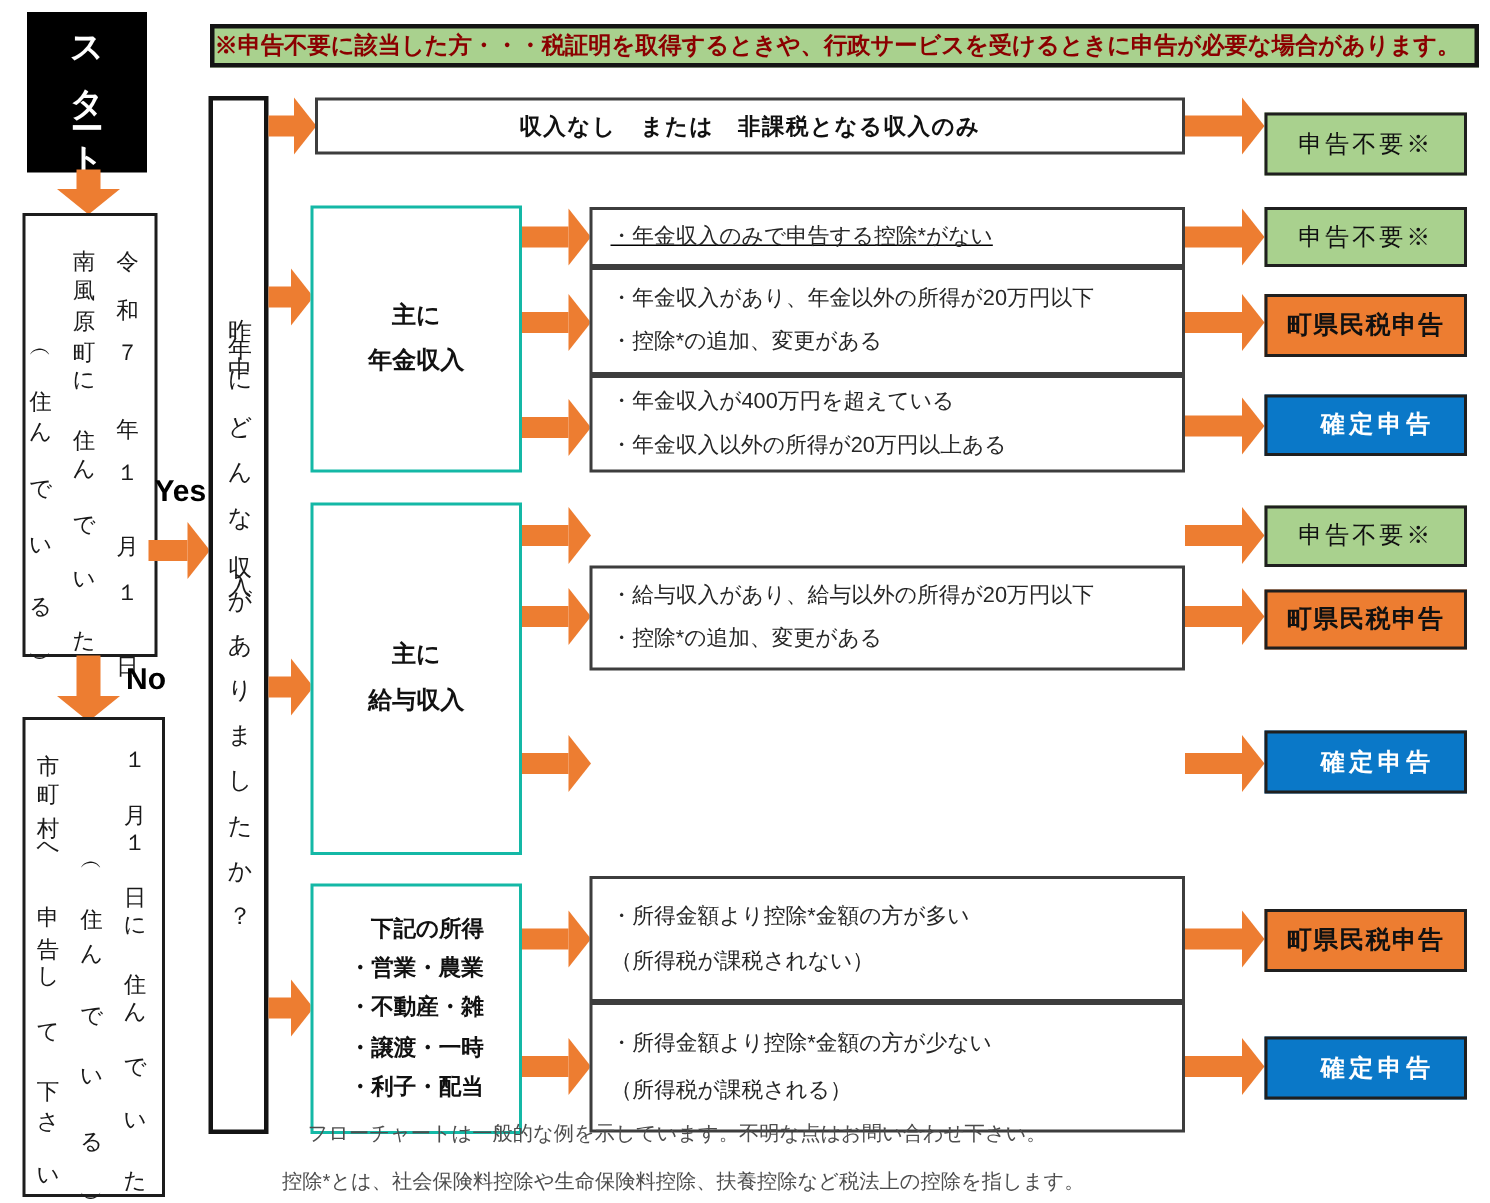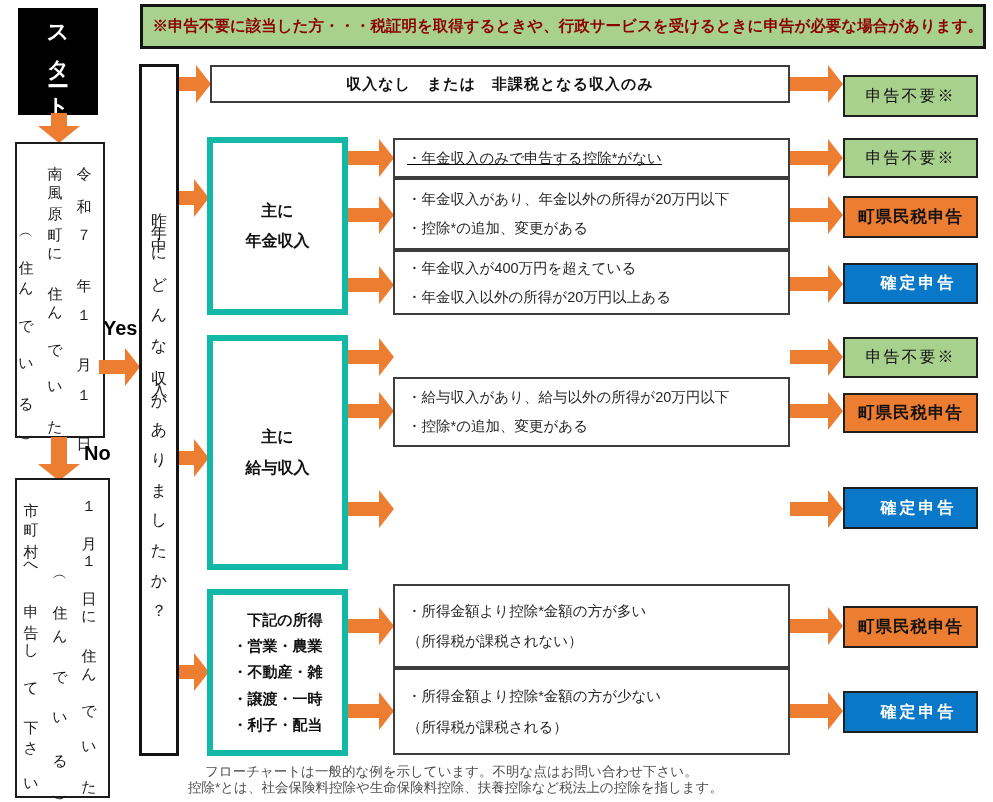--- a/index.html
+++ b/index.html
@@ -8,22 +8,22 @@
 
   .abs { position: absolute; }
 
   
   .start-box { left: 18px; top: 8px; width: 80px; height: 107px; background: #000;
     display: flex; align-items: center; justify-content: center; }
   .start-box .vt { writing-mode: vertical-rl; text-orientation: mixed; color: #fff;
     font-weight: bold; font-size: 22px; letter-spacing: 7px; }
 
   
-  .banner { left: 140px; top: 4px; width: 846px; height: 45px; background: #A9D18E;
-    border: 3px solid #141414; display: flex; align-items: center; justify-content: flex-end; }
+  .banner { left: 140px; top: 16px; width: 846px; height: 29px; background: #A9D18E;
+    border: 3px solid #141414; display: flex; align-items: center; justify-content: flex-start; }
   .banner .txt { color: #8B0000; font-weight: bold; font-size: 15.5px; }
 
   
   .v-box { background: #fff; border: 2px solid #1c1c1c; }
   .v-box .vt { writing-mode: vertical-rl; text-orientation: mixed; white-space: pre-line;
     width: 100%; height: 100%; text-align: justify; text-align-last: justify;
     font-size: 15px; color: #1a1a1a; padding: 10px 4px; line-height: 29px; }
   .residence-box { left: 15px; top: 142px; width: 90px; height: 296px; }
   .municipality-box { left: 15px; top: 478px; width: 95px; height: 320px; }
 
@@ -48,21 +48,21 @@
   .arr-d .hd { position: absolute; display: block; bottom: 0; left: 50%; margin-left: -21px;
     width: 0; height: 0; border-left: 21px solid transparent; border-right: 21px solid transparent;
     border-top: 17px solid #ED7D31; }
 
   
   .row1-box { left: 210px; top: 65px; width: 580px; height: 38px; background: #fff;
     border: 2px solid #3d3d3d; display: flex; align-items: center; justify-content: center; }
   .row1-box .txt { font-weight: bold; font-size: 15px; color: #111; letter-spacing: 1px; }
 
   
-  .label-box { width: 141px; background: #fff; border: 6px solid #14b8a6;
+  .label-box { width: 141px; background: #fff; border: 2px solid #14b8a6;
     display: flex; align-items: center; justify-content: center; }
   .label-box .txt { white-space: pre-line; text-align: center; font-weight: bold;
     font-size: 16px; line-height: 1.9; color: #111; }
   .pension-label { left: 207px; top: 137px; height: 178px; }
   .salary-label  { left: 207px; top: 335px; height: 235px; }
   .other-label   { left: 207px; top: 589px; height: 167px; }
   .other-label .txt { text-align: center; font-size: 15px; line-height: 1.75; }
 
   
   .cond-box { left: 393px; width: 397px; background: #fff; border: 2px solid #3d3d3d;
@@ -96,21 +96,21 @@
   .res-3 { top: 196px; height: 42px; }
   .res-4 { top: 263px; height: 41px; }
   .res-5 { top: 337px; height: 41px; }
   .res-6 { top: 393px; height: 40px; }
   .res-7 { top: 487px; height: 42px; }
   .res-8 { top: 606px; height: 42px; }
   .res-9 { top: 691px; height: 42px; }
 
   
   .footer-line { font-size: 13.5px; color: #4d4d4d; }
-  .footer-1 { left: 205px; top: 763px; }
+  .footer-1 { left: 205px; top: 747px; }
   .footer-2 { left: 188px; top: 779px; }
 </style>
 </head>
 <body>
 
 <div class="canvas">
 
   <div class="abs banner">
     <span class="txt">※申告不要に該当した方・・・税証明を取得するときや、行政サービスを受けるときに申告が必要な場合があります。</span>
   </div>

